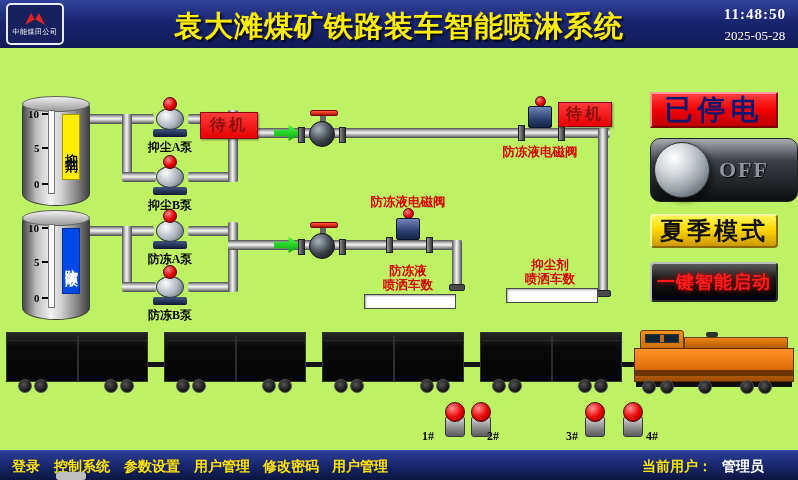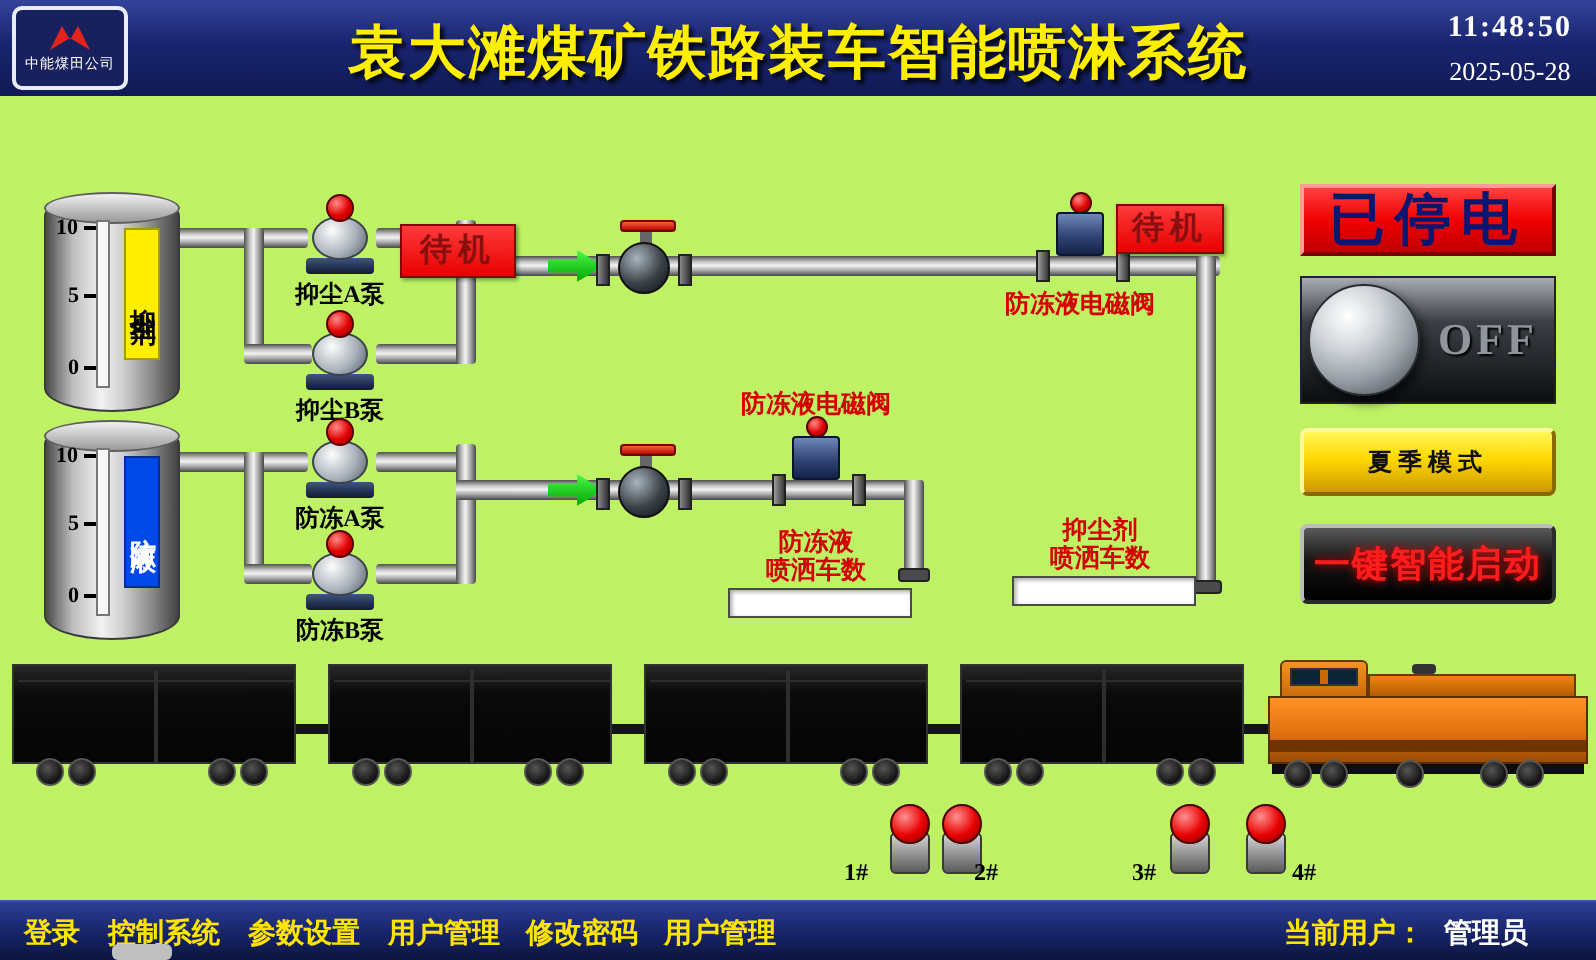--- a/index.html
+++ b/index.html
@@ -75,31 +75,31 @@
   
   .counter-label{position:absolute;width:92px;text-align:center;font-size:12.5px;font-weight:bold;color:#d40000;line-height:14px;z-index:3;}
   .counter-box{position:absolute;width:92px;height:15px;background:#fff;border:1px solid #4a4a4a;
                box-shadow:inset 1px 1px 2px rgba(0,0,0,.35);z-index:3;box-sizing:border-box;}
 
   
   .btn-power{position:absolute;left:650px;top:92px;width:128px;height:36px;box-sizing:border-box;
              background:linear-gradient(180deg,#ff4040,#f00000 50%,#c00000);
              border:2px solid;border-color:#ff9a9a #7a0000 #7a0000 #ff9a9a;
              color:#0a1670;font-size:28px;font-weight:bold;display:flex;align-items:center;justify-content:center;letter-spacing:5px;z-index:3;cursor:pointer;}
-  .switch{position:absolute;left:650px;top:138px;width:128px;height:64px;border-radius:0;box-sizing:border-box;
+  .switch{position:absolute;left:650px;top:138px;width:148px;height:64px;border-radius:10px;box-sizing:border-box;
           background:linear-gradient(180deg,#a8adb3 0%,#3c4046 35%,#0c0e10 100%);border:1px solid #222;z-index:3;cursor:pointer;}
   .switch-knob{position:absolute;left:3px;top:3px;width:56px;height:56px;border-radius:50%;box-sizing:border-box;
                background:radial-gradient(circle at 35% 28%,#ffffff,#d4d8dc 30%,#9aa1a8 60%,#50565c 90%);
                border:1px solid #2a2d30;box-shadow:2px 3px 6px rgba(0,0,0,.65);}
   .switch-label{position:absolute;left:68px;top:18px;font-size:22px;font-weight:bold;color:#8f959b;
                 text-shadow:1px 1px 1px #000;letter-spacing:2px;}
   .btn-season{position:absolute;left:650px;top:214px;width:128px;height:34px;border-radius:4px;box-sizing:border-box;
               background:linear-gradient(180deg,#fff75a 0%,#ffd800 45%,#cc9900 100%);
               border:2px solid;border-color:#fff7a0 #8a6a00 #8a6a00 #fff7a0;
-              color:#101010;font-size:12px;font-weight:bold;display:flex;align-items:center;justify-content:center;letter-spacing:3px;z-index:3;cursor:pointer;}
+              color:#101010;font-size:24px;font-weight:bold;display:flex;align-items:center;justify-content:center;letter-spacing:3px;z-index:3;cursor:pointer;}
   .btn-start{position:absolute;left:650px;top:262px;width:128px;height:40px;border-radius:4px;box-sizing:border-box;
              background:linear-gradient(180deg,#5a5a5a 0%,#151515 45%,#000 100%);
              border:2px solid;border-color:#bdbdbd #2a2a2a #2a2a2a #bdbdbd;
              color:#ff1c1c;font-size:18px;font-weight:bold;display:flex;align-items:center;justify-content:center;
              letter-spacing:1px;text-shadow:0 0 5px rgba(255,0,0,.9);z-index:3;cursor:pointer;}
 
   
   .car{position:absolute;top:332px;width:142px;height:62px;z-index:2;}
   .car-body{position:absolute;left:0;top:0;width:142px;height:50px;box-sizing:border-box;
             background:linear-gradient(180deg,#262626 0%,#0a0a0a 30%,#050505 100%);border:1px solid #333;}

